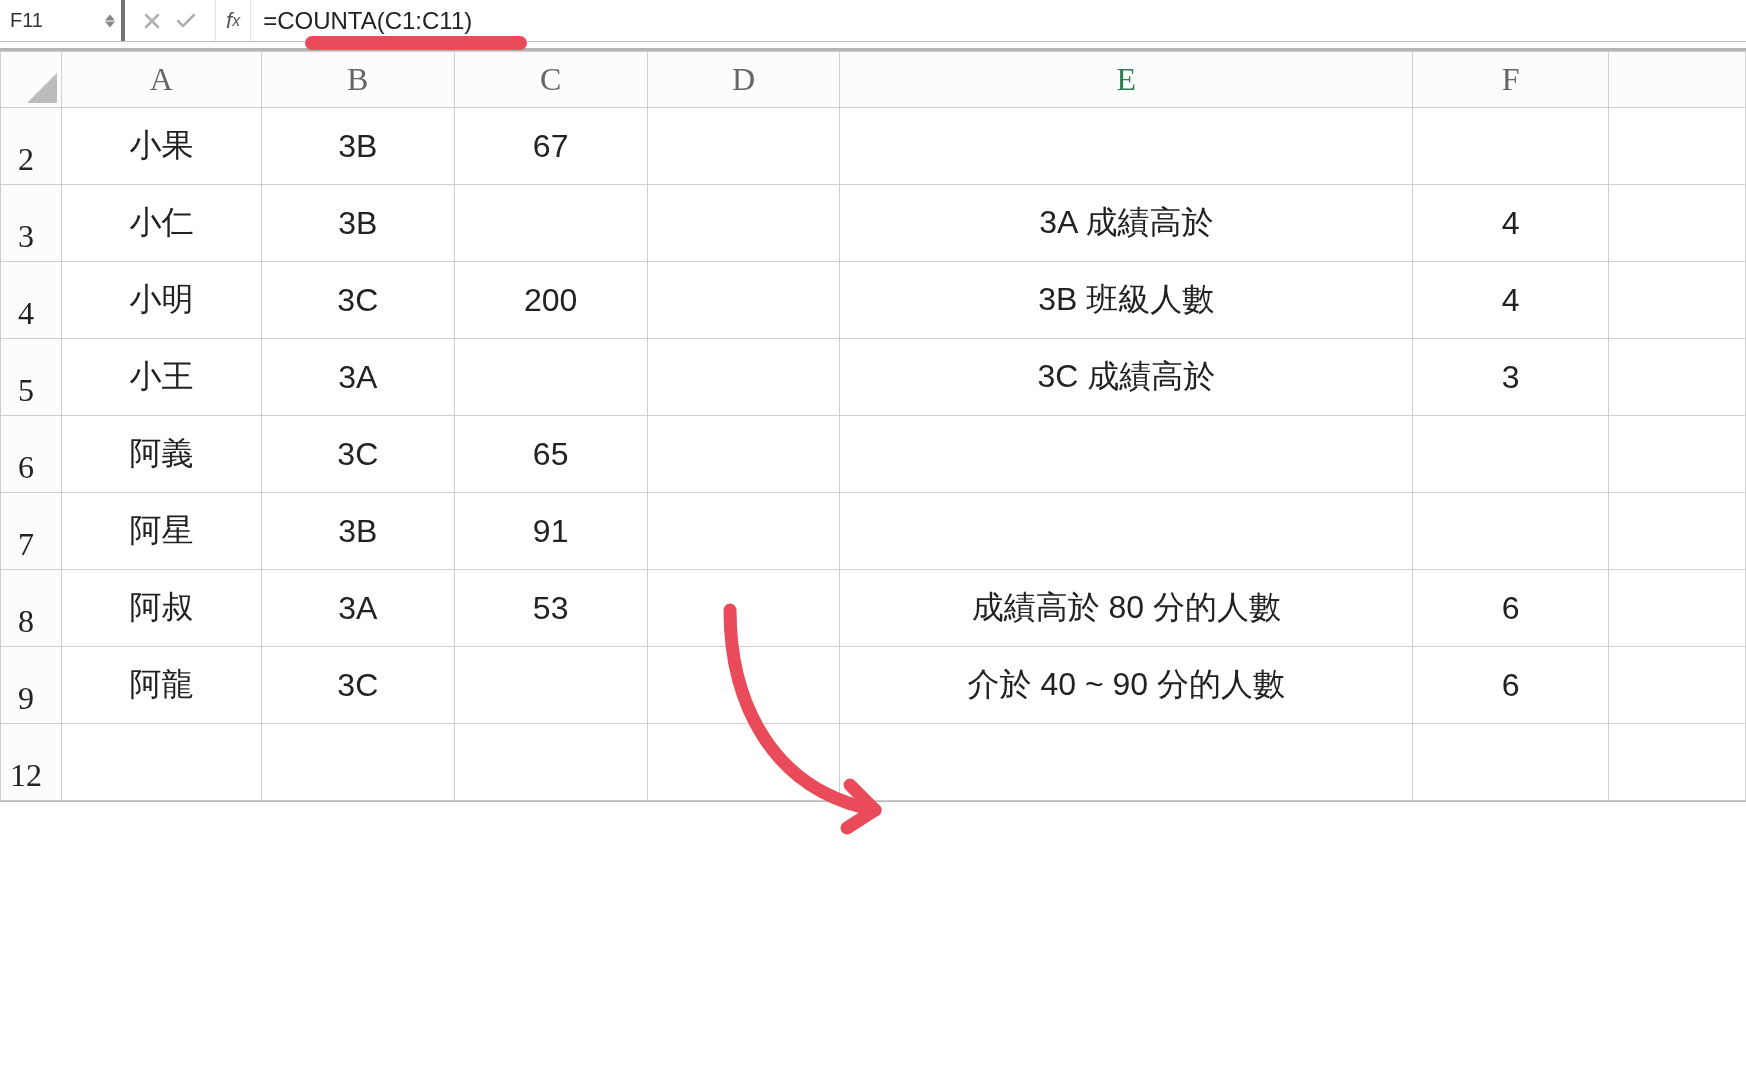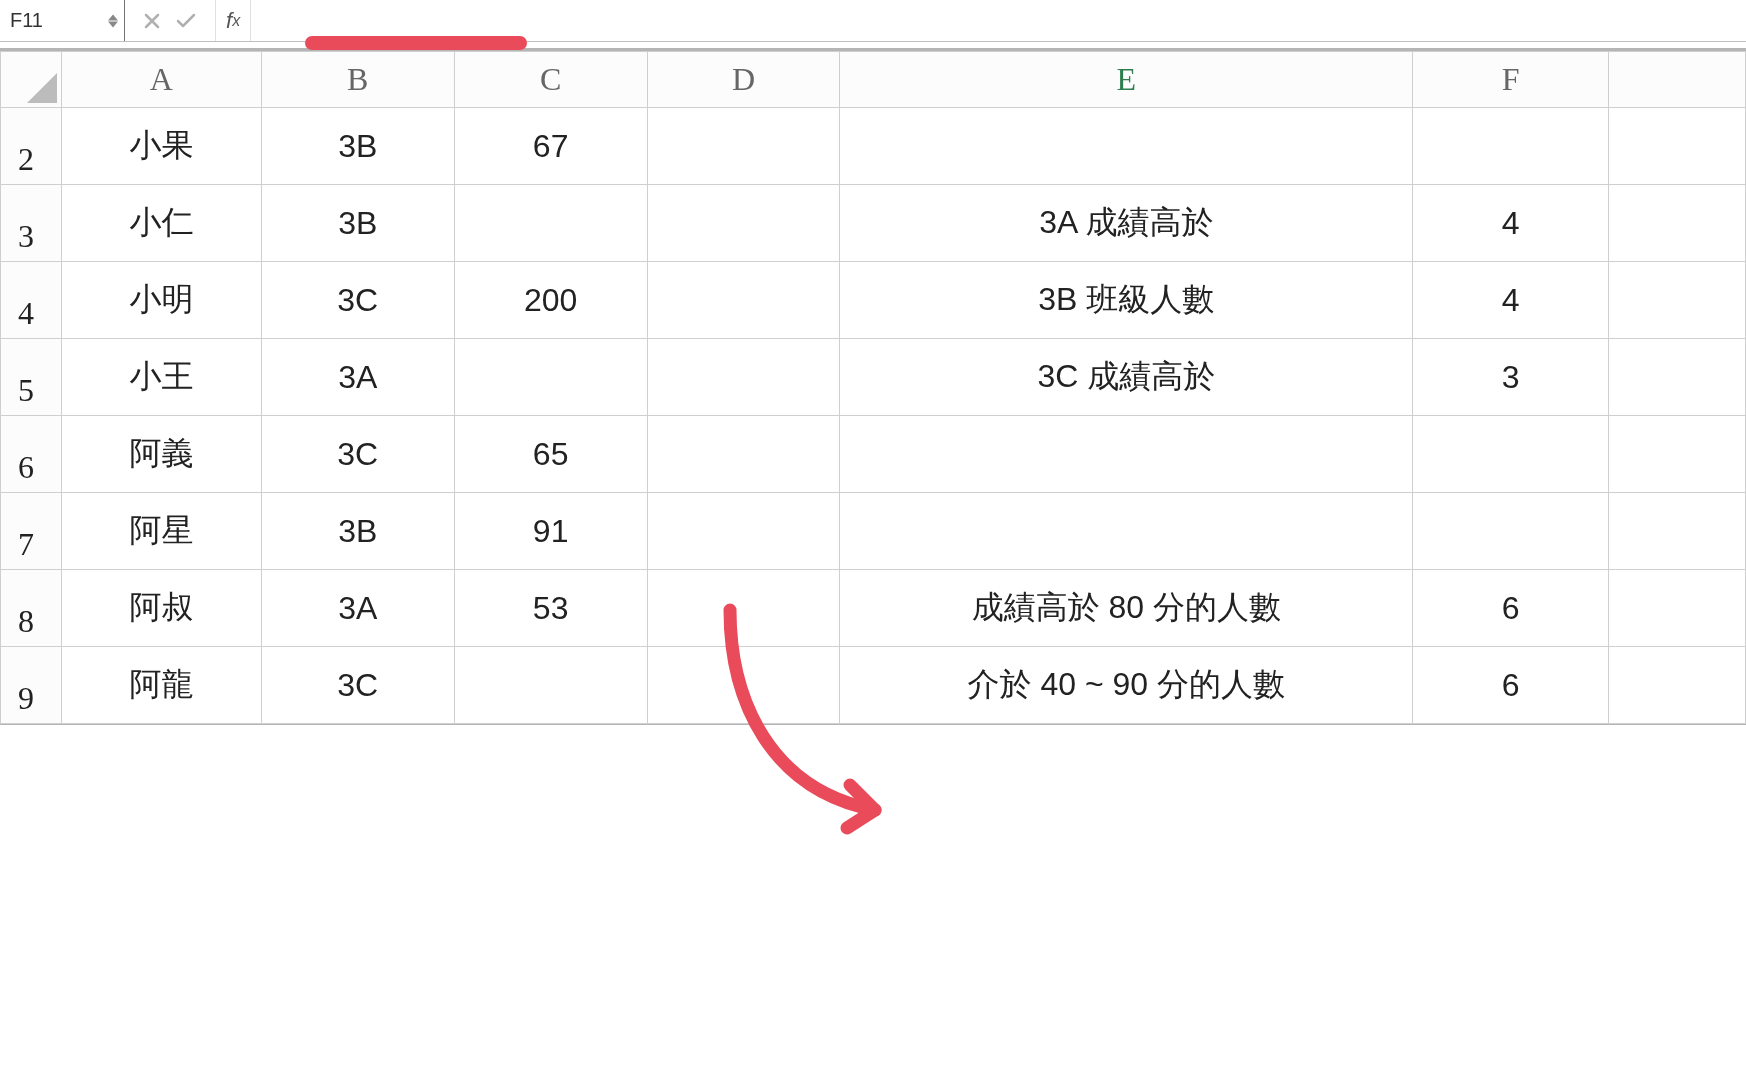--- a/index.html
+++ b/index.html
@@ -22,21 +22,21 @@
       position: relative;
     }
     .name-box {
       width: 125px;
       height: 100%;
       display: flex;
       align-items: center;
       padding-left: 10px;
       font-size: 20px;
       color: #333;
-      border-right: 1px solid #737373;
+      border-right: 4px solid #737373;
       position: relative;
     }
     .name-box-stepper {
       position: absolute;
       right: 6px;
       top: 50%;
       transform: translateY(-50%);
       display: flex;
       flex-direction: column;
       gap: 1px;
@@ -189,20 +189,21 @@
           <path d="M3 3 L15 15 M15 3 L3 15" stroke="#b0b0b0" stroke-width="2.5" fill="none" stroke-linecap="round"></path>
         </svg>
     </span>
     <span class="ctrl-icon">
       <svg width="22" height="18" viewBox="0 0 22 18">
           <path d="M3 9 L8 14 L19 3" stroke="#b0b0b0" stroke-width="2.5" fill="none" stroke-linecap="round" stroke-linejoin="round"></path>
         </svg>
     </span>
   </div>
   <div class="fx-label">f<span style="font-size:16px;vertical-align:sub;">x</span></div>
+  <input class="formula-input" value="=COUNTA(C1:C11)" style="">
 </div>
 
 <div class="underline-annot"></div>
 
 <div class="sheet">
 <table class="grid">
   <colgroup>
     <col class="col-hdr">
         <col class="col-A">
         <col class="col-B">
@@ -298,20 +299,30 @@
     <tr>
       <td class="row-header">9</td>
       <td>阿龍</td>
       <td>3C</td>
       <td></td>
       <td></td>
       <td>介於 40 ~ 90 分的人數</td>
       <td class="bold-val">6</td>
       <td></td>
     </tr>
+    <tr>
+      <td class="row-header">12</td>
+      <td></td>
+      <td></td>
+      <td></td>
+      <td></td>
+      <td></td>
+      <td></td>
+      <td></td>
+    </tr>
   </tbody>
 </table>
 </div>
 
 <svg class="arrow-svg" width="240" height="250" viewBox="0 0 240 250">
   <path d="M30 10 C 30 100, 70 190, 175 210" stroke="#e94b5a" stroke-width="13" fill="none" stroke-linecap="round"></path>
   <path d="M175 210 L150 185 M175 210 L147 228" stroke="#e94b5a" stroke-width="13" fill="none" stroke-linecap="round"></path>
 </svg>
 
 </body></html>

